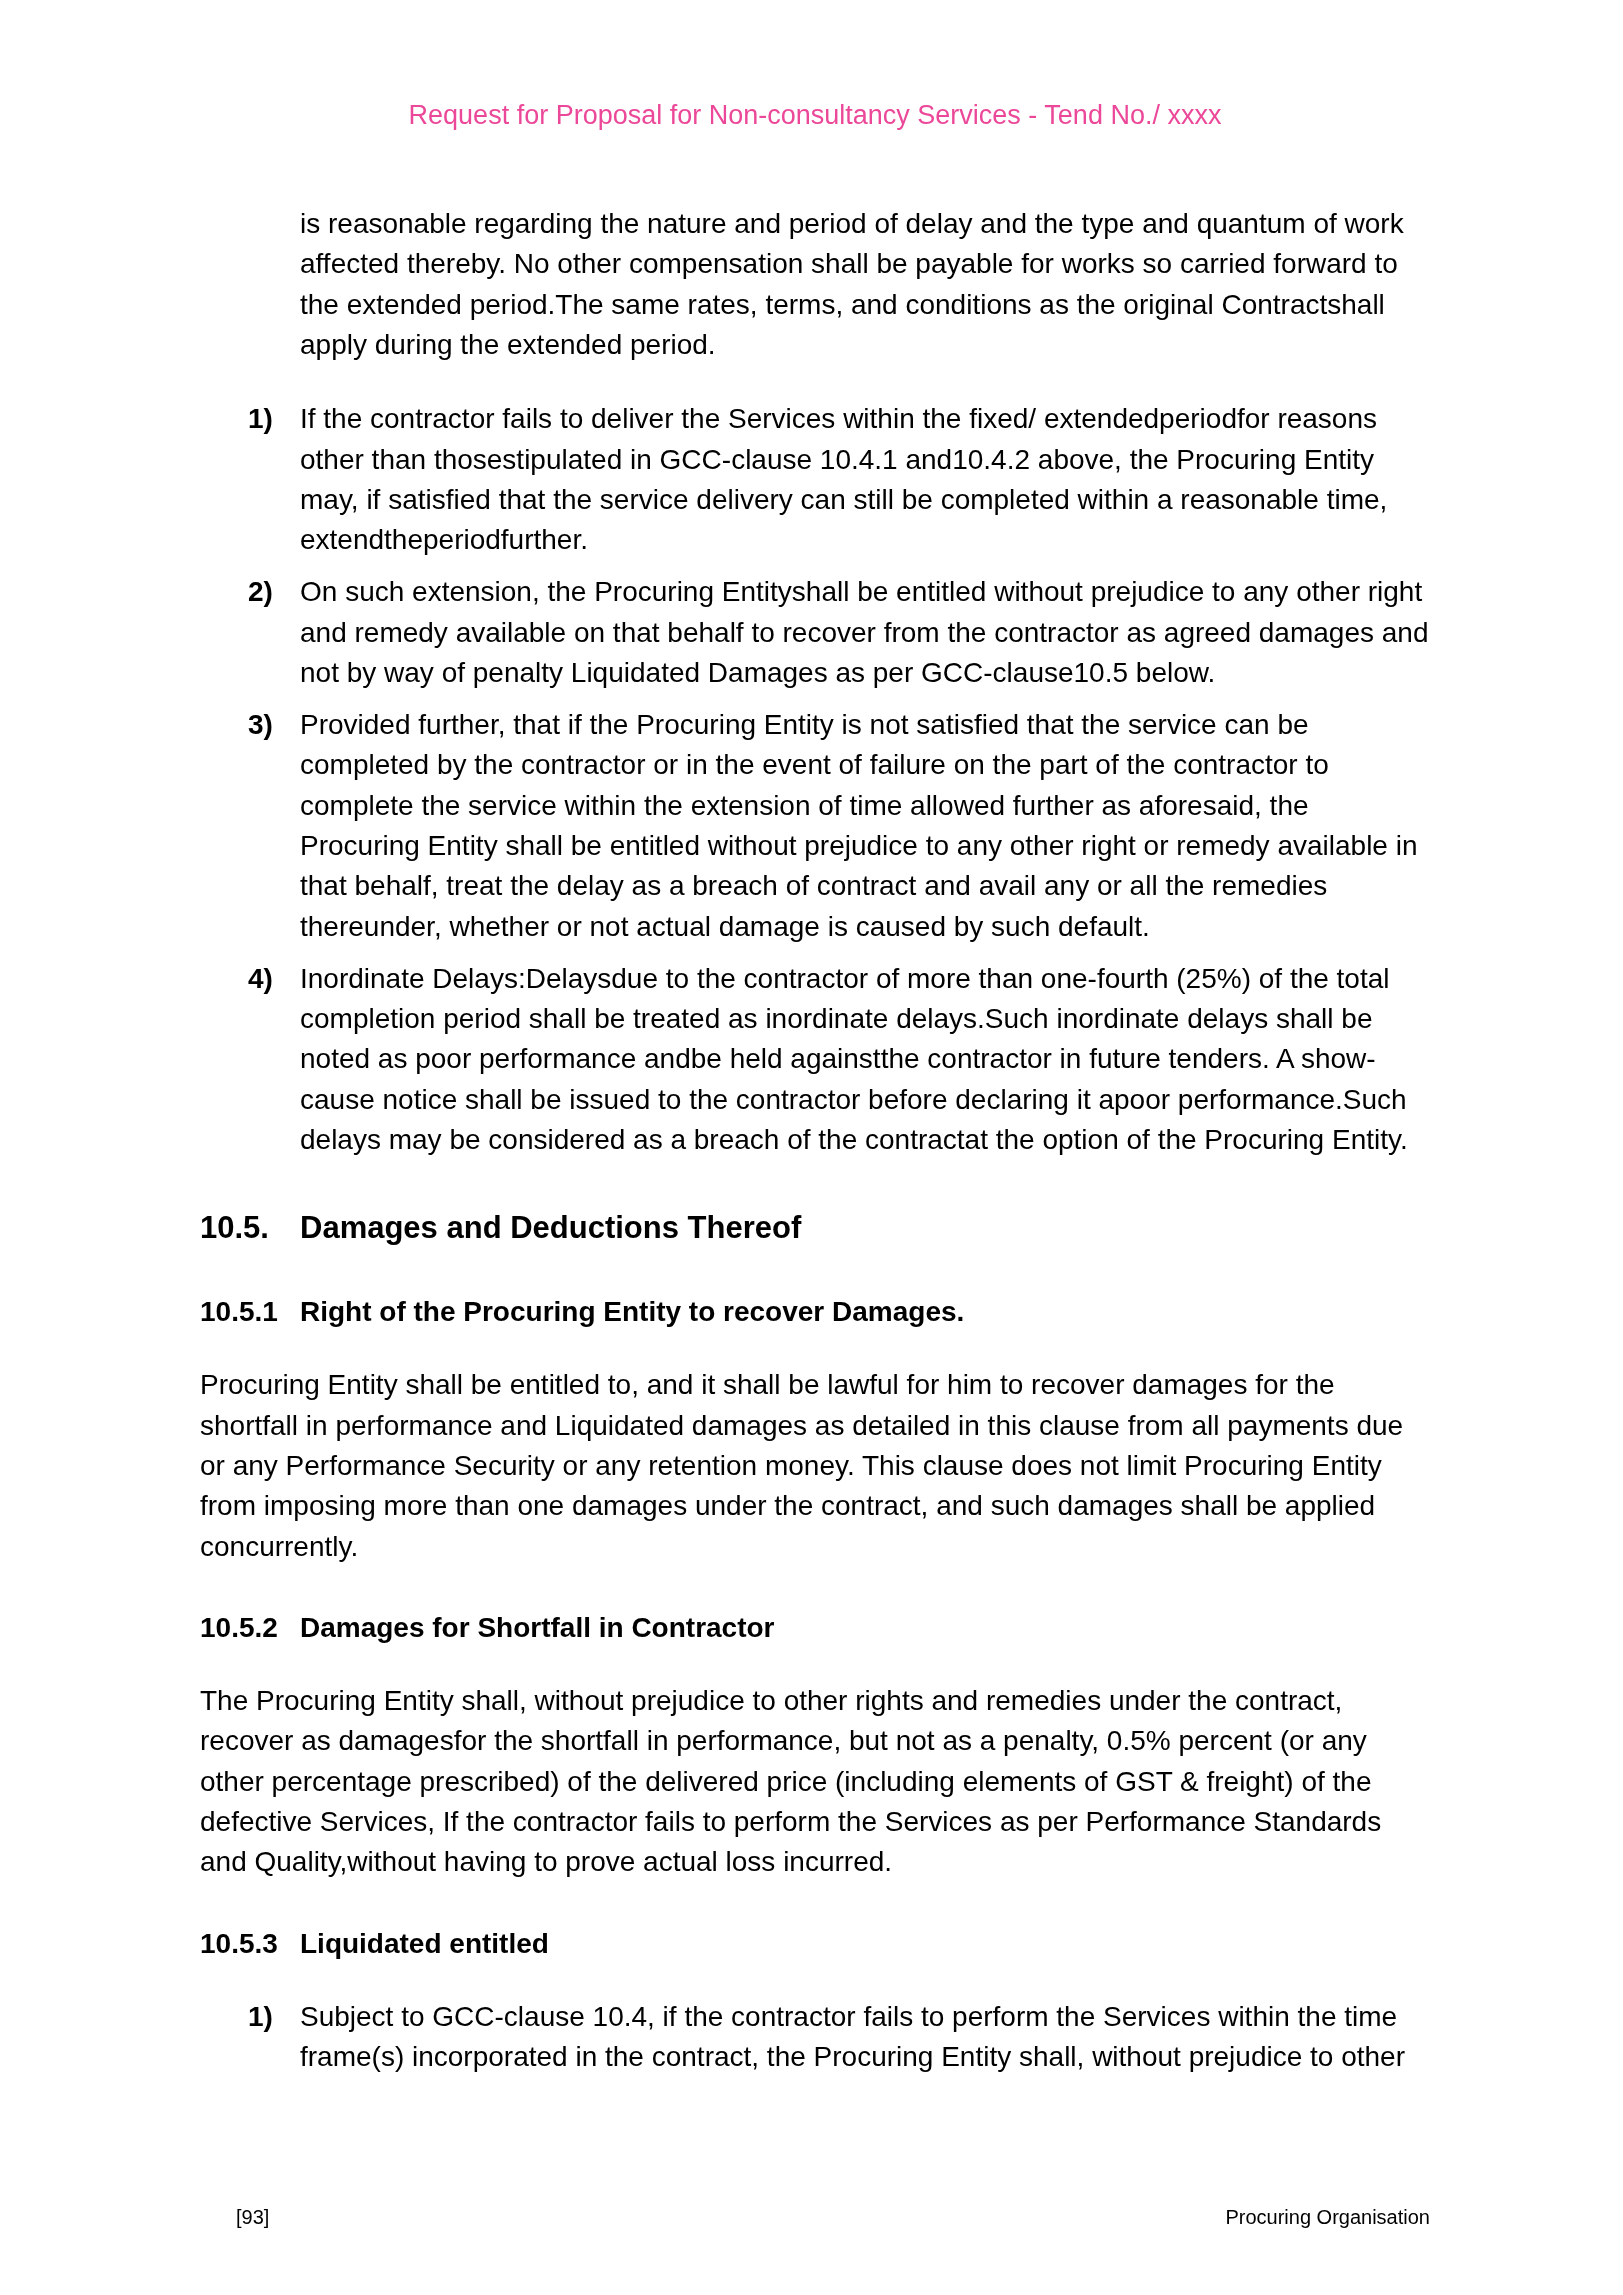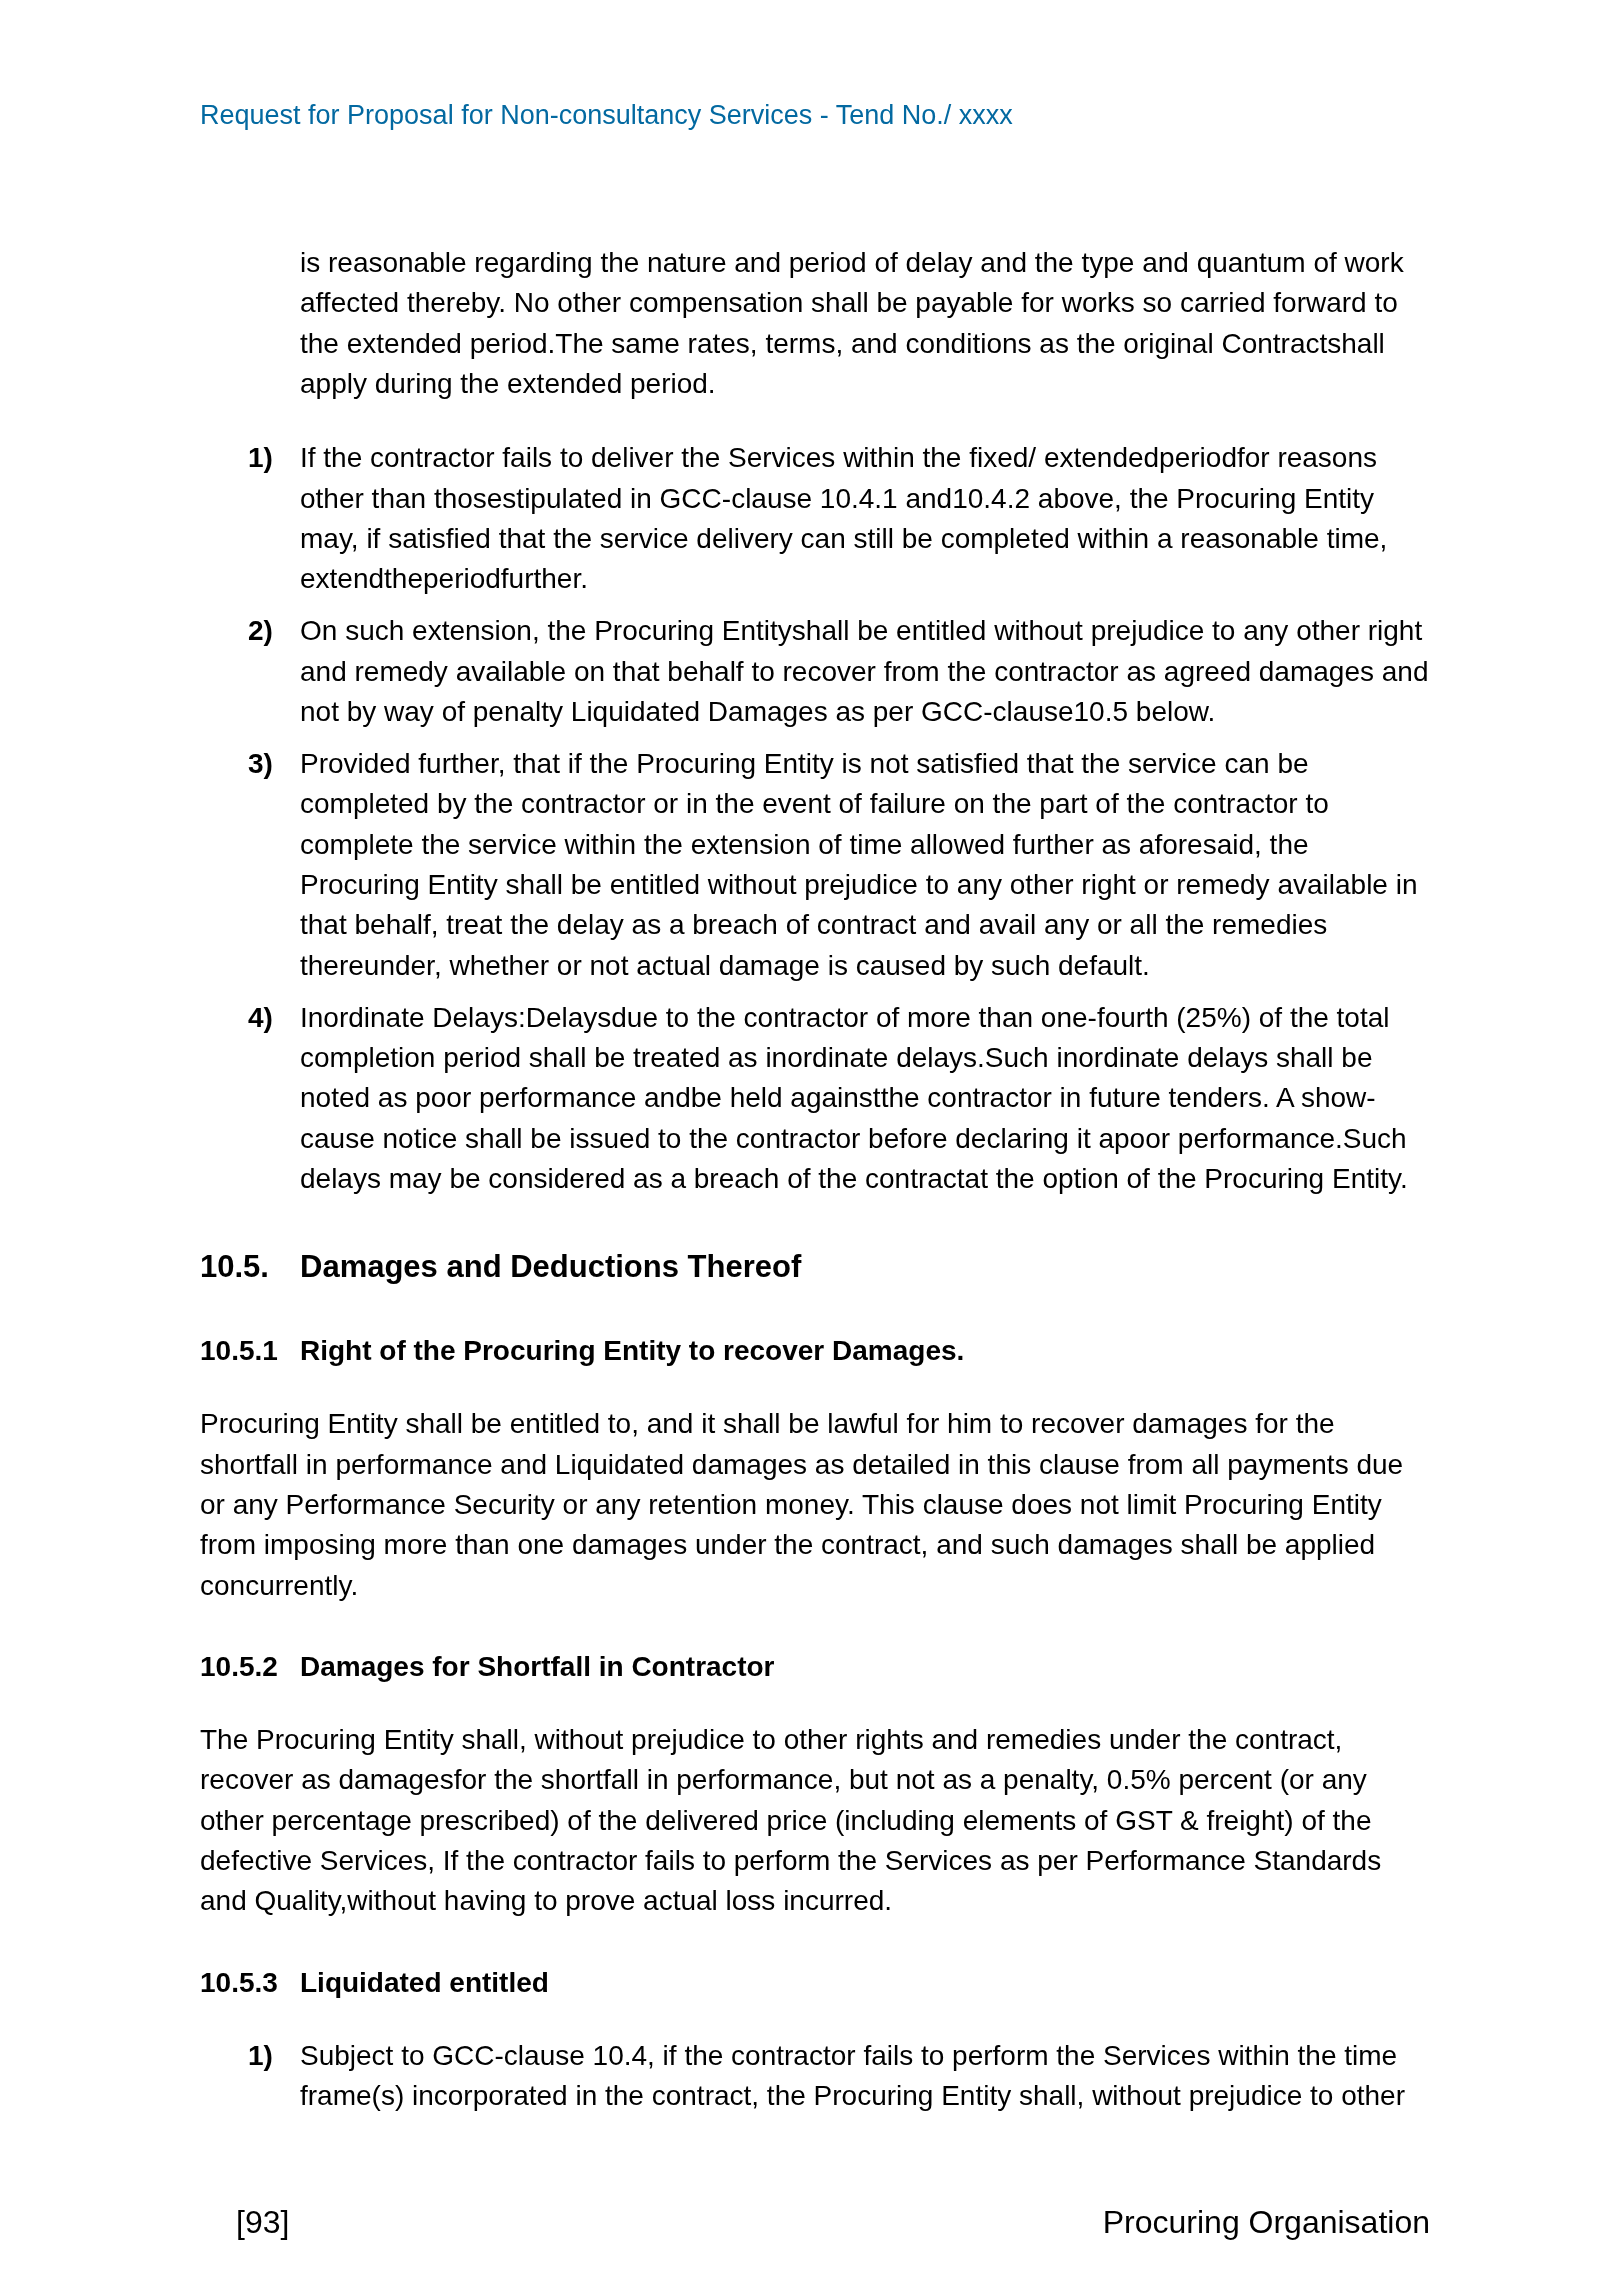--- a/index.html
+++ b/index.html
@@ -13,22 +13,23 @@
     font-family: "Liberation Sans", sans-serif;
     color: #000000;
     overflow: hidden;
   }
   .page-inner {
     padding: 98px 193px 0 200px;
   }
   .doc-header {
     font-size: 27px;
     line-height: 1.3;
-    margin-bottom: 110px;
-    color: #0369a1;
+    margin-bottom: 71px;
+    color: #ec4899;
+    text-align: center;
   }
   .para {
     font-size: 28px;
     line-height: 1.44;
     margin-bottom: 34px;
     text-align: left;
   }
   .para.indented {
     margin-left: 100px;
   }
@@ -68,25 +69,25 @@
     font-weight: bold;
   }
   .list-item .li-text {
     flex: 1;
   }
   .bold-run { font-weight: normal; }
   .doc-footer {
     position: absolute;
     left: 200px;
     right: 193px;
-    bottom: 54px;
+    bottom: 66px;
     display: flex;
     justify-content: space-between;
     align-items: baseline;
-    font-size: 32px;
+    font-size: 20px;
   }
   .doc-footer .footer-page-number { padding-left: 36px; }
 </style>
 </head>
 <body>
 
 <div class="page">
   <div class="page-inner">
 
     <div class="doc-header">

